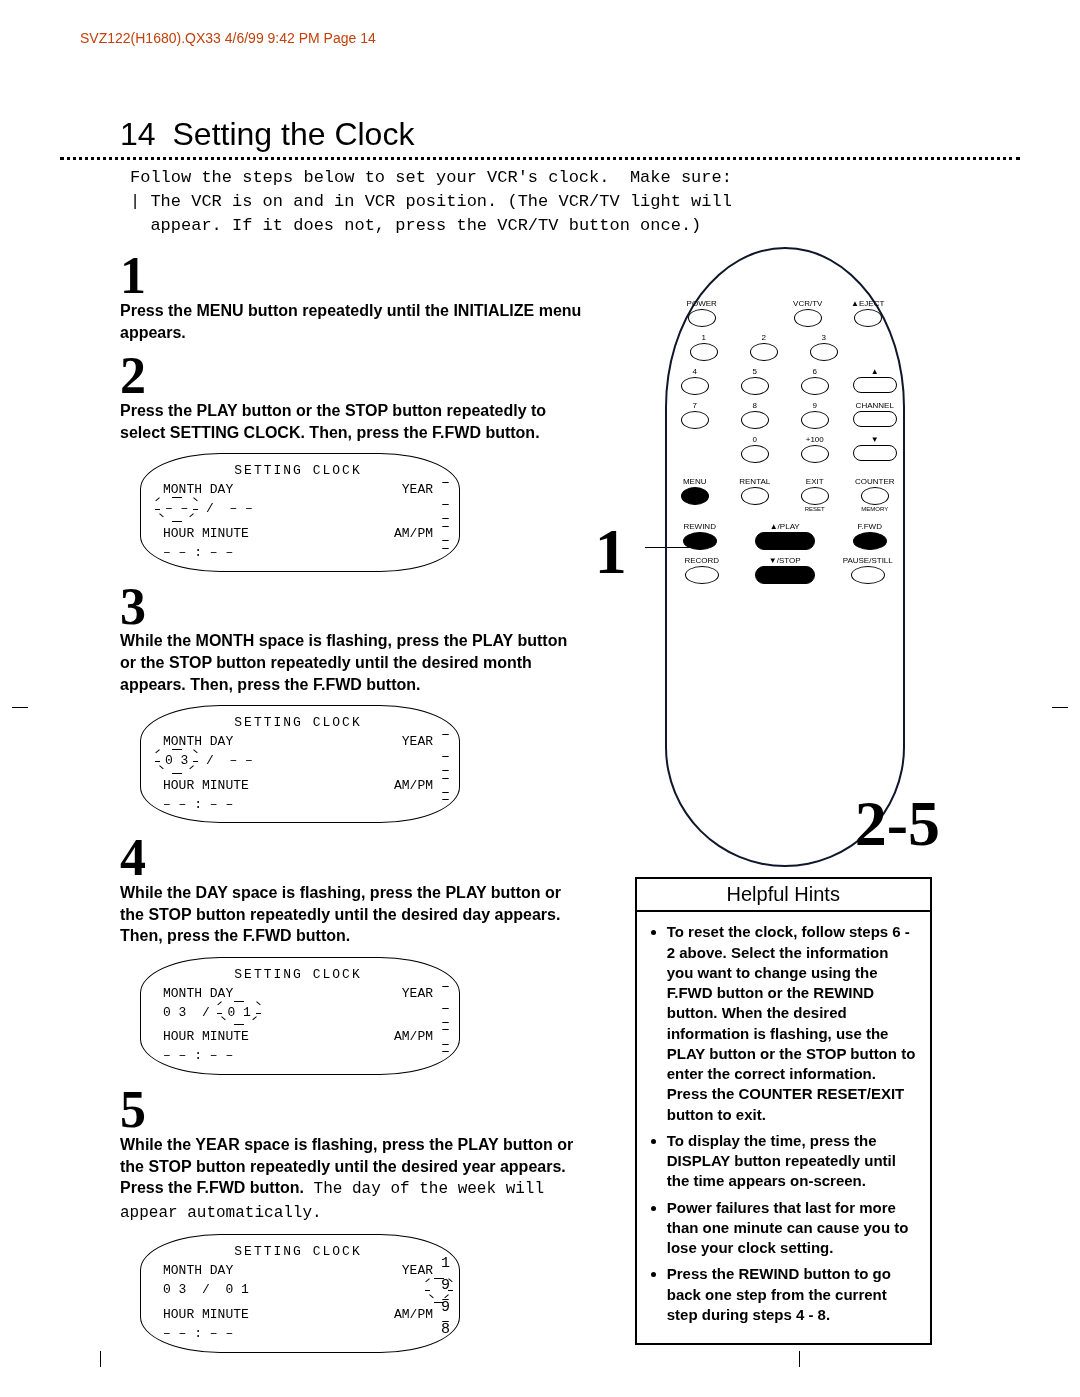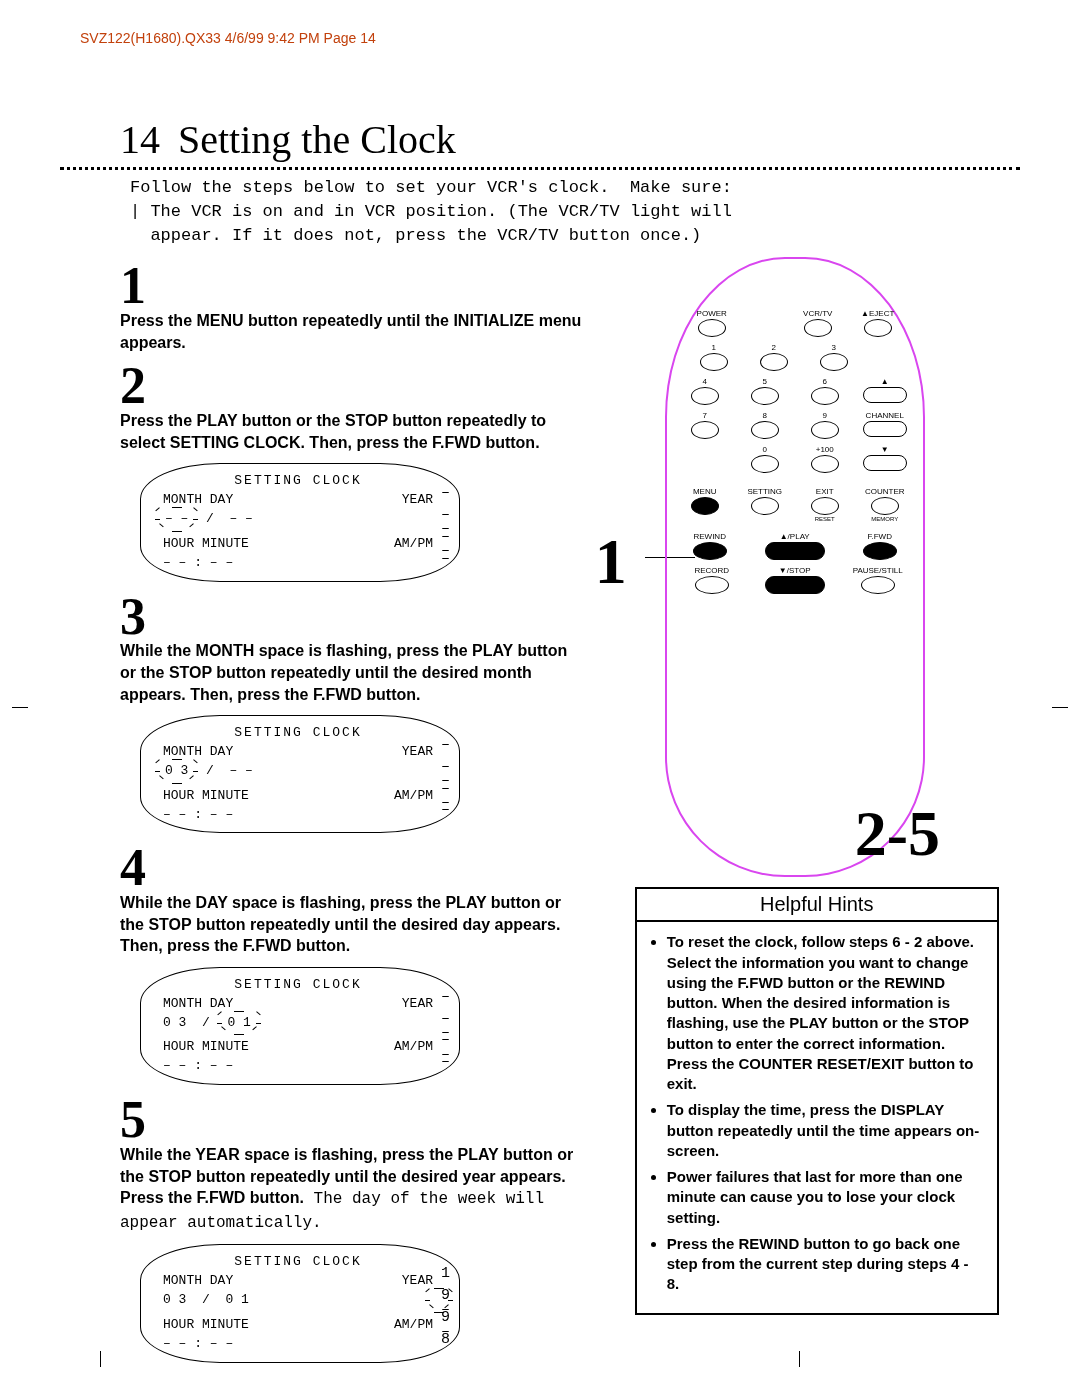--- a/index.html
+++ b/index.html
@@ -18,22 +18,22 @@
     padding: 30px 60px 60px 60px;
   }
   .page-header {
     font-family: Arial, sans-serif;
     font-size: 14px;
     color: #c2410c;
     margin-left: 20px;
     margin-bottom: 70px;
   }
   .title-line {
-    font-family: Liberation Serif, serif;
-    font-size: 40px;
+    font-family: Liberation Sans, sans-serif;
+    font-size: 32px;
     font-weight: 400;
     margin-bottom: 2px;
     margin-left: 60px;
     margin-top: 28px;
   }
   .title-number {
     font-weight: 400;
     margin-right: 8px;
   }
   .dotted-sep {
@@ -149,23 +149,23 @@
   .highlight .ray-br { right: -6px; bottom: -2px; transform: rotate(-40deg); width: 5px; }
   
   .remote-wrap {
     position: relative;
     height: 640px;
   }
   .remote {
     position: absolute;
     top: 0;
     left: 60px;
-    width: 260px;
+    width: 240px;
     height: 620px;
-    border: 2px solid #d946ef;
+    border: 2px solid #0f172a;
     border-radius: 120px / 160px 160px 120px 120px;
     box-sizing: border-box;
     padding-top: 50px;
   }
   .remote .row {
     display: flex;
     justify-content: center;
     gap: 22px;
     margin-bottom: 6px;
   }
@@ -223,21 +223,21 @@
   }
   .leader.l1 {
     top: 300px;
     left: 40px;
     width: 50px;
   }
   .hints-box {
     position: absolute;
     top: 630px;
     left: 30px;
-    width: 364px;
+    width: 297px;
     border: 2px solid #000;
     box-sizing: border-box;
     font-family: Arial, sans-serif;
   }
   .hints-head {
     text-align: center;
     font-size: 20px;
     font-weight: 400;
     padding: 4px 0;
     font-family: Arial, sans-serif;
@@ -511,21 +511,21 @@
           </div>
           <div style="height:8px"></div>
 
 
           <div class="row">
             <div class="cell">
                 <span class="lbl">MENU</span>
                 <div class="btn filled"></div>
               </div>
             <div class="cell">
-                <span class="lbl">SETTING</span>
+                <span class="lbl">RENTAL</span>
                 <div class="btn"></div>
               </div>
             <div class="cell">
                 <span class="lbl">EXIT</span>
                 <div class="btn"></div>
                 <span class="lbl" style="font-size:6px">RESET</span>
               </div>
             <div class="cell">
                 <span class="lbl">COUNTER</span>
                 <div class="btn"></div>

